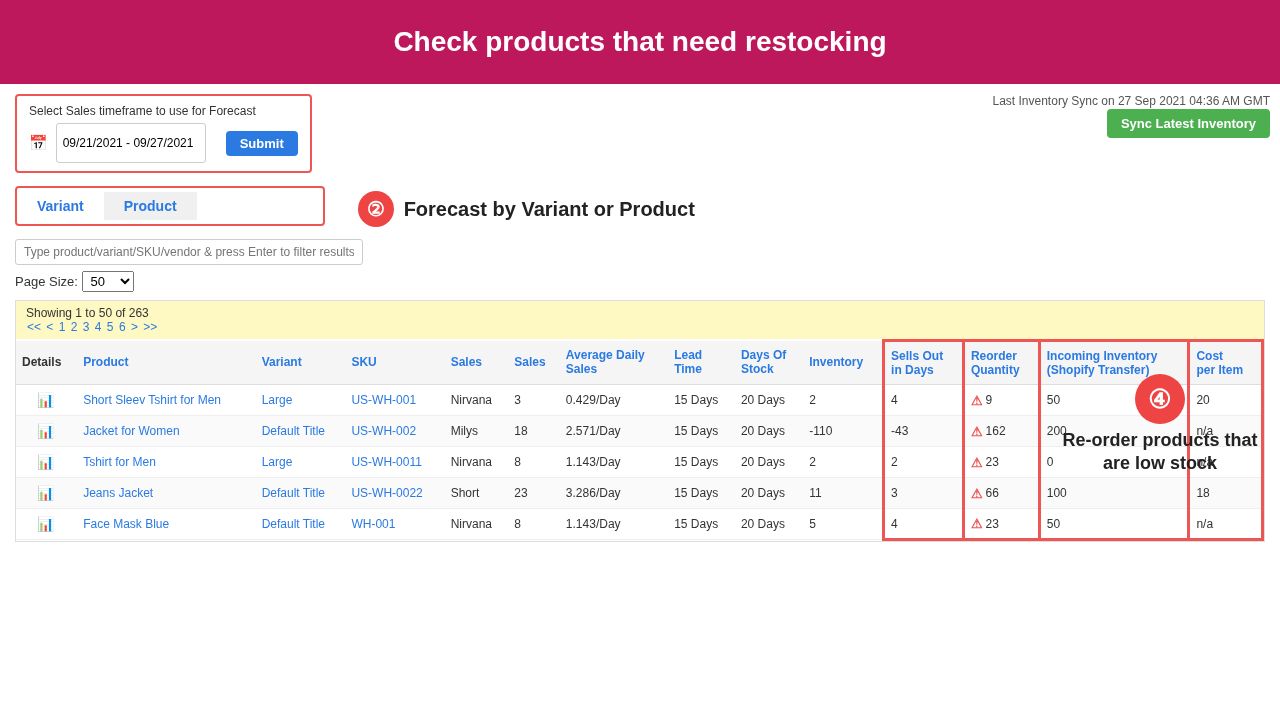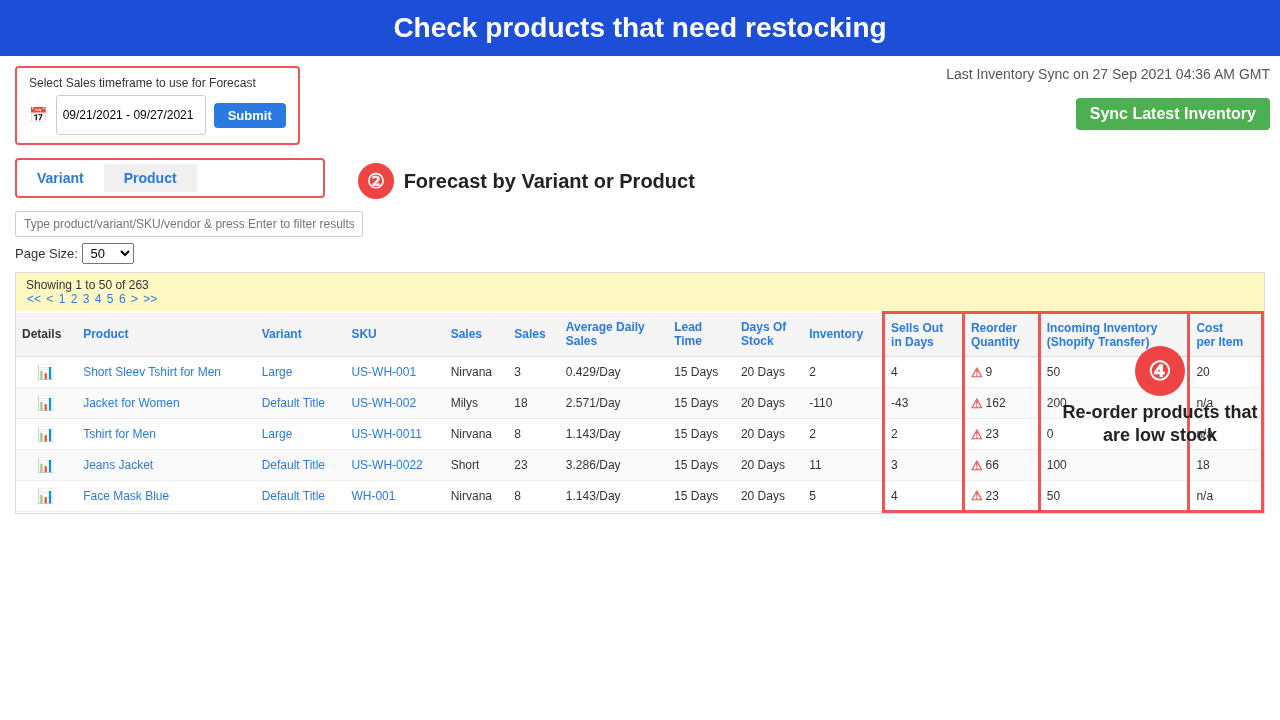--- a/index.html
+++ b/index.html
@@ -1,23 +1,23 @@
 <!DOCTYPE html>
 <html><head>
   <meta charset="utf-8">
   <style>
     * { box-sizing: border-box; margin: 0; padding: 0; }
     body { font-family: Arial, sans-serif; font-size: 13px; background: #fff; width: 1280px; min-height: 720px; overflow-x: hidden; }
 
     
     .header {
-      background: #1d4ed8;
+      background: #be185d;
       color: #fff;
       text-align: center;
-      padding: 12px 10px;
+      padding: 26px 10px;
       font-size: 28px;
       font-weight: 900;
     }
 
     .main-content {
       padding: 10px 15px;
       position: relative;
     }
 
     
@@ -53,20 +53,21 @@
     }
     .btn-submit {
       background: #2a7ae2;
       color: #fff;
       border: none;
       border-radius: 4px;
       padding: 5px 14px;
       cursor: pointer;
       font-size: 13px;
       font-weight: bold;
+      margin-left: 12px;
     }
 
     
     .step-circle {
       display: inline-flex;
       align-items: center;
       justify-content: center;
       width: 36px;
       height: 36px;
       border-radius: 50%;
@@ -166,33 +167,33 @@
     }
 
     
     .sync-btn-area {
       position: absolute;
       top: 10px;
       right: 10px;
       text-align: right;
     }
     .sync-label {
-      font-size: 14px;
+      font-size: 12px;
       color: #555;
       display: block;
-      margin-bottom: 16px;
+      margin-bottom: 1px;
     }
     .btn-sync {
       background: #4caf50;
       color: #fff;
       border: none;
       border-radius: 4px;
       padding: 7px 14px;
       cursor: pointer;
-      font-size: 16px;
+      font-size: 13px;
       font-weight: bold;
     }
 
     
     .table-container {
       margin-top: 8px;
       border: 1px solid #ddd;
     }
     .table-info {
       background: #fef9c3;

